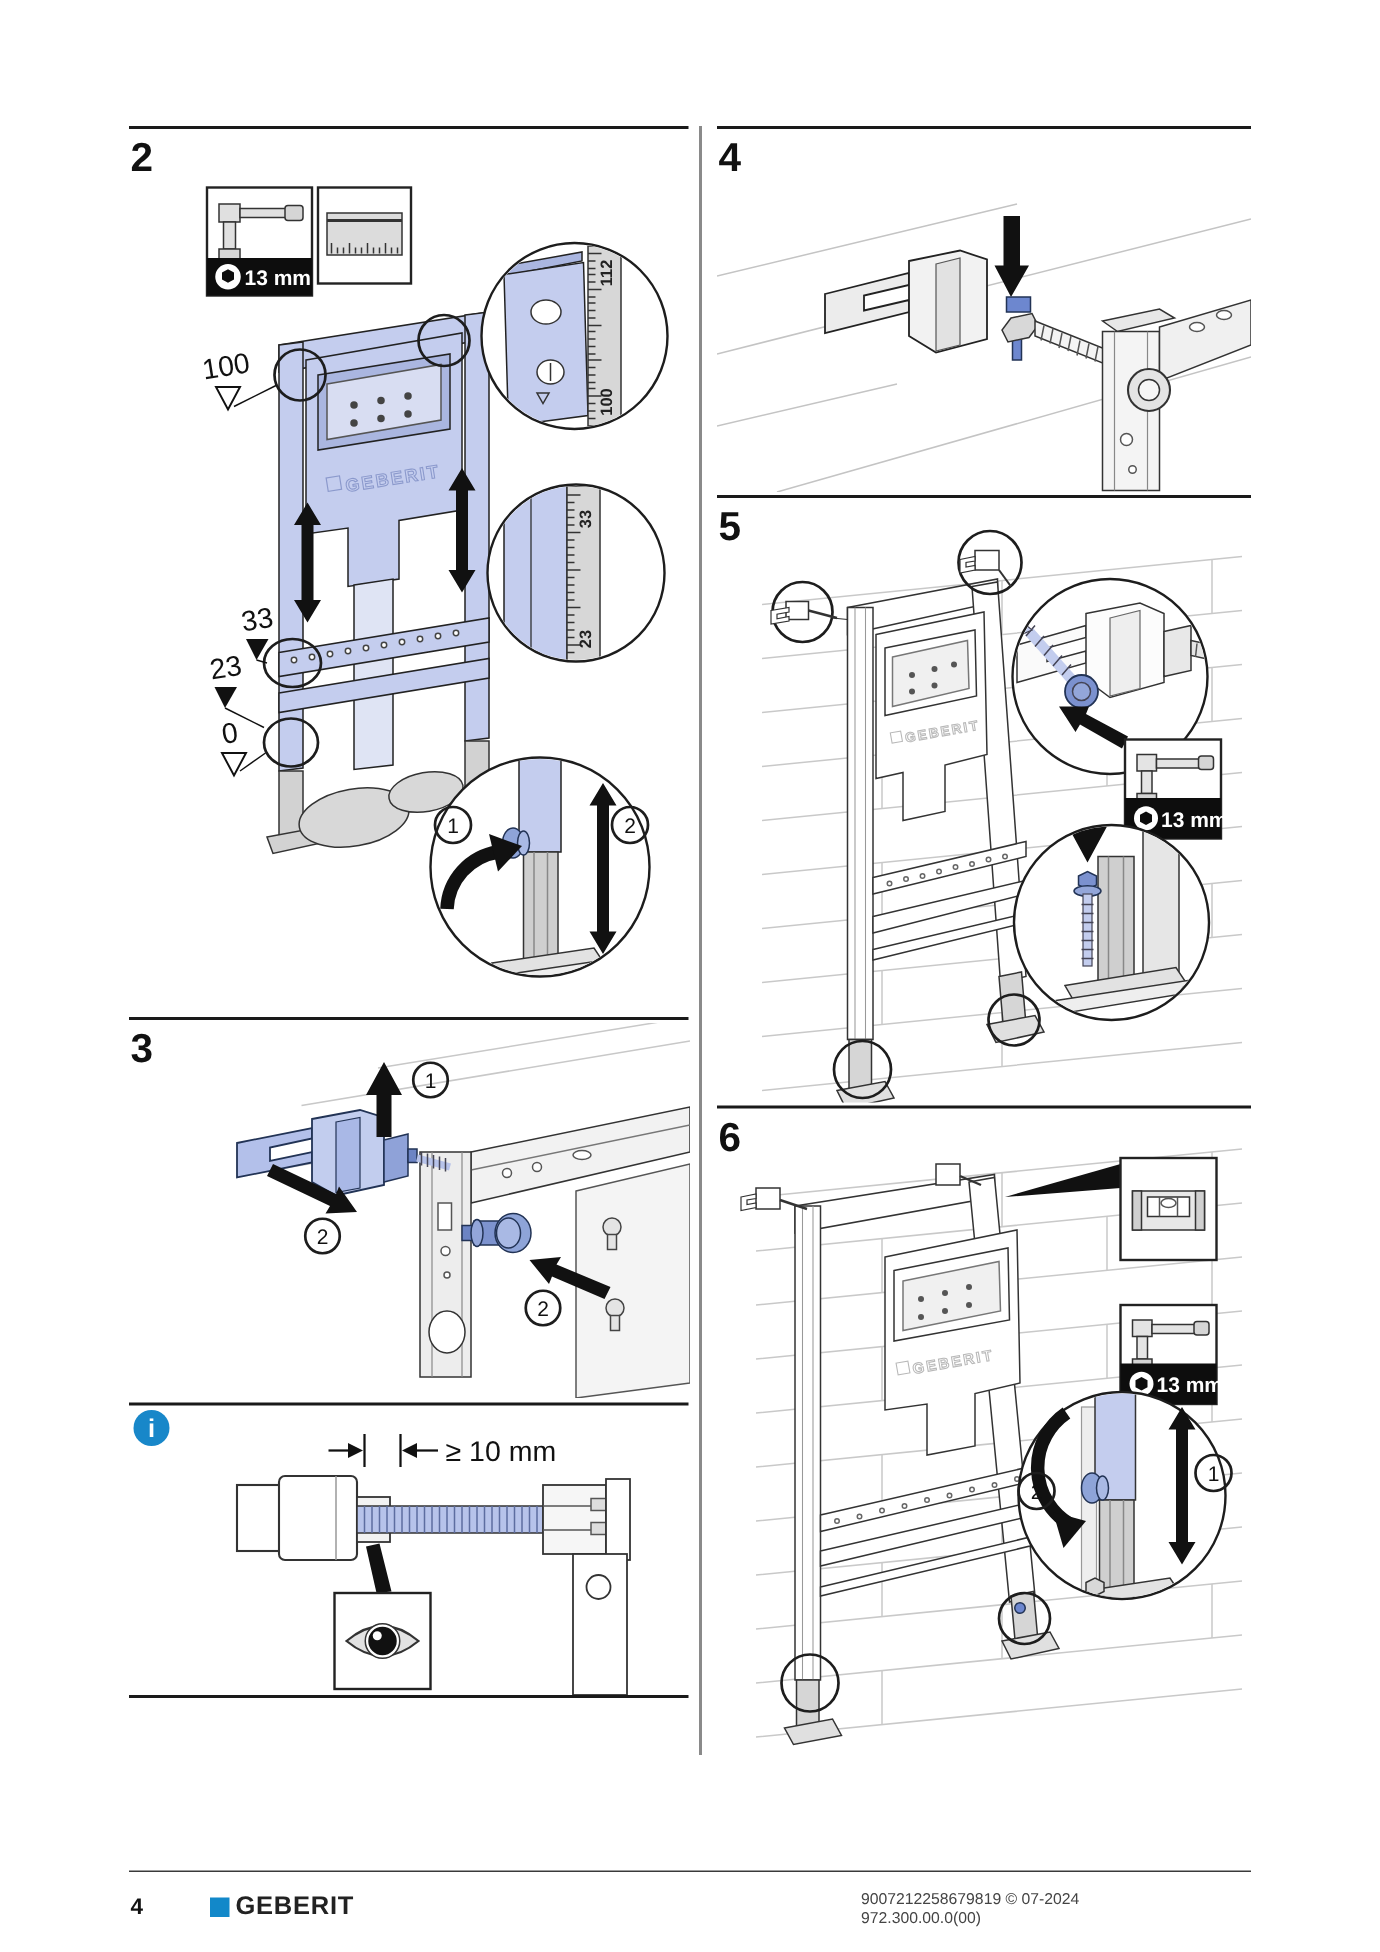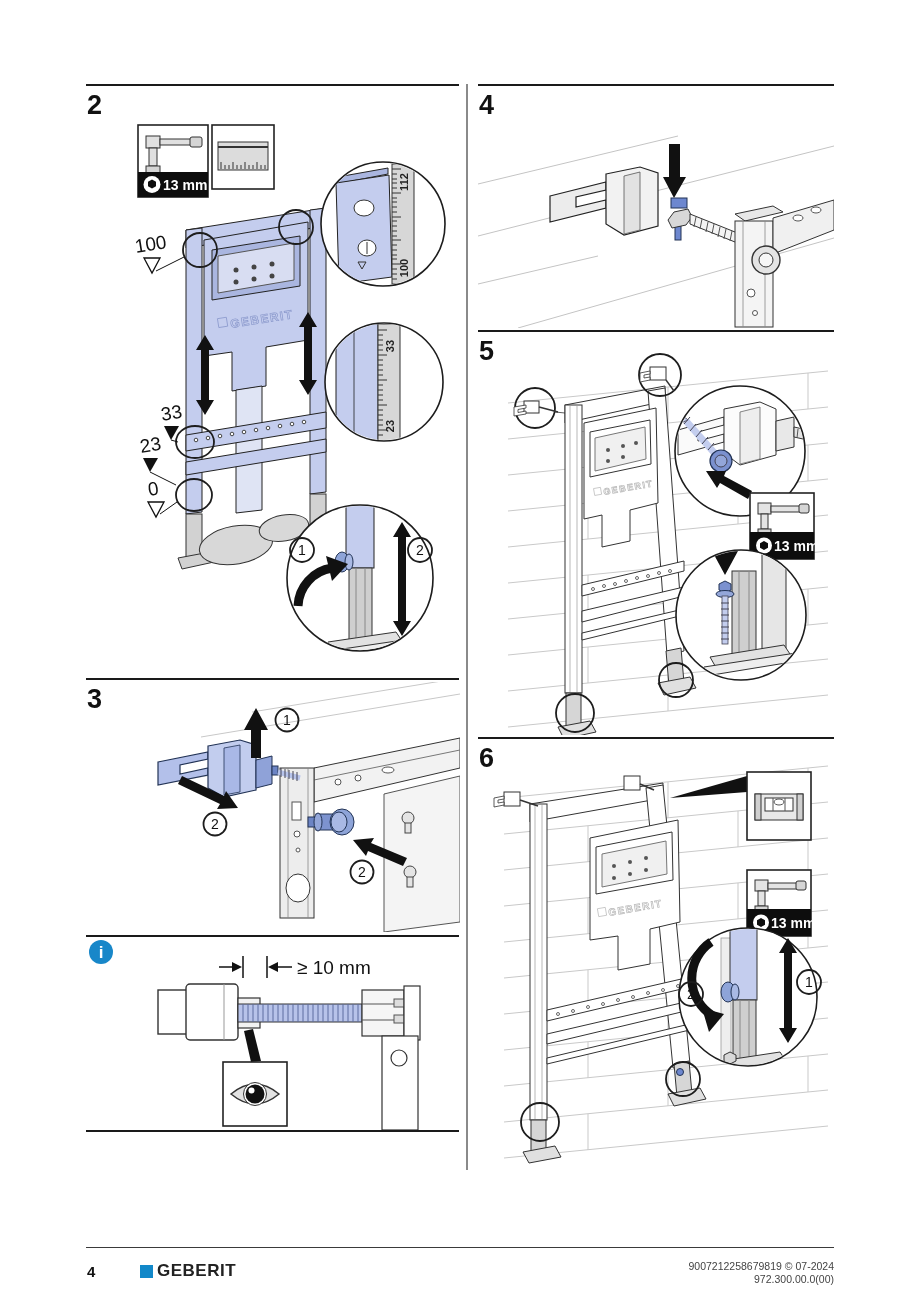--- a/index.html
+++ b/index.html
@@ -6,21 +6,21 @@
   body{width:920px;height:1301px;position:relative;background:#ffffff;
        font-family:"Liberation Sans",sans-serif;color:#111;overflow:hidden;}
   .hline{position:absolute;height:2px;background:#1a1a1a;}
   .vline{position:absolute;width:2px;background:#8a8a8a;}
   .stepnum{position:absolute;font-size:27px;font-weight:700;color:#111;line-height:1;}
   .footer-line{position:absolute;height:1px;background:#3a3a3a;}
   .footer-page{position:absolute;font-size:15px;font-weight:700;}
   .footer-brand{position:absolute;display:flex;align-items:center;gap:4px;}
   .footer-brand .sq{width:13px;height:13px;background:#1288c9;display:inline-block;}
   .footer-brand .txt{font-size:17px;font-weight:700;letter-spacing:.5px;color:#222;}
-  .footer-meta{position:absolute;text-align:right;font-size:10.5px;color:#444;line-height:1.25;}
+  .footer-meta{position:absolute;font-size:10.5px;color:#444;line-height:1.25;}
   svg{position:absolute;display:block;}
   svg text{font-family:"Liberation Sans",sans-serif;}
   .co{fill:none;stroke:#1d1d1d;stroke-width:1.8;}
   .conum{font-size:14px;font-weight:400;fill:#111;}
   .dim{font-size:19px;fill:#111;}
   .rultxt{font-size:11px;font-weight:700;fill:#222;}
   .wm{fill:none;stroke-width:.7;font-weight:700;letter-spacing:1.5px;}
   .band{fill:#0d0d0d;}
   .bandtxt{fill:#fff;font-size:14px;font-weight:700;}
 </style>

